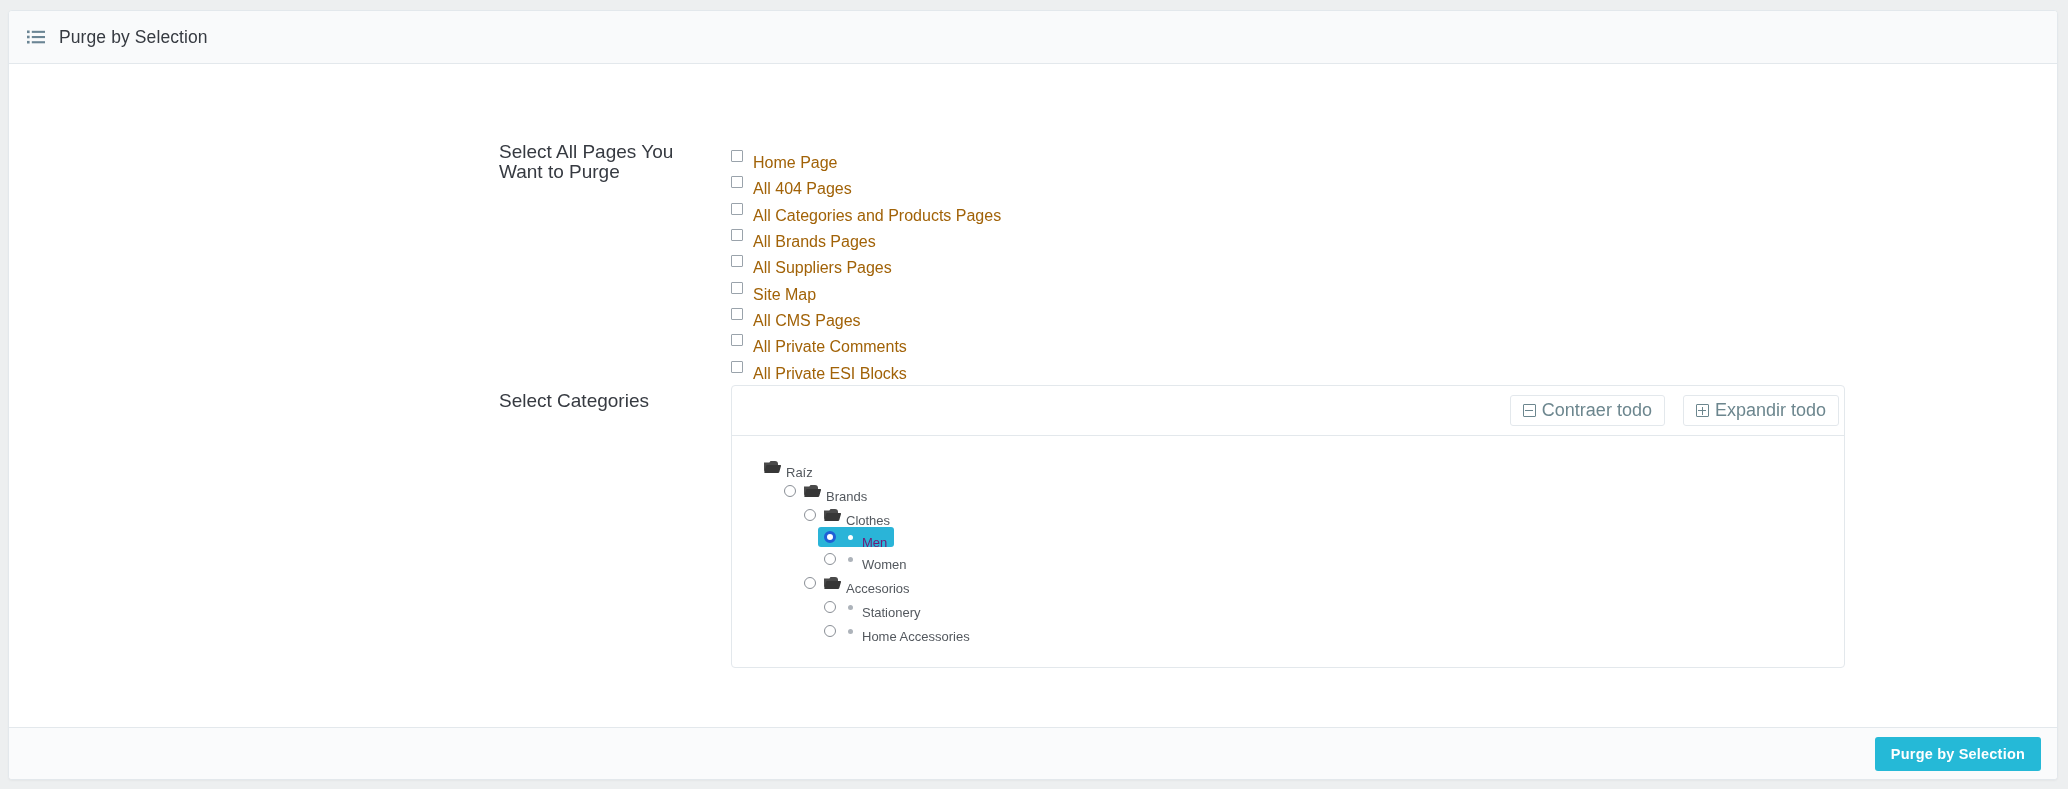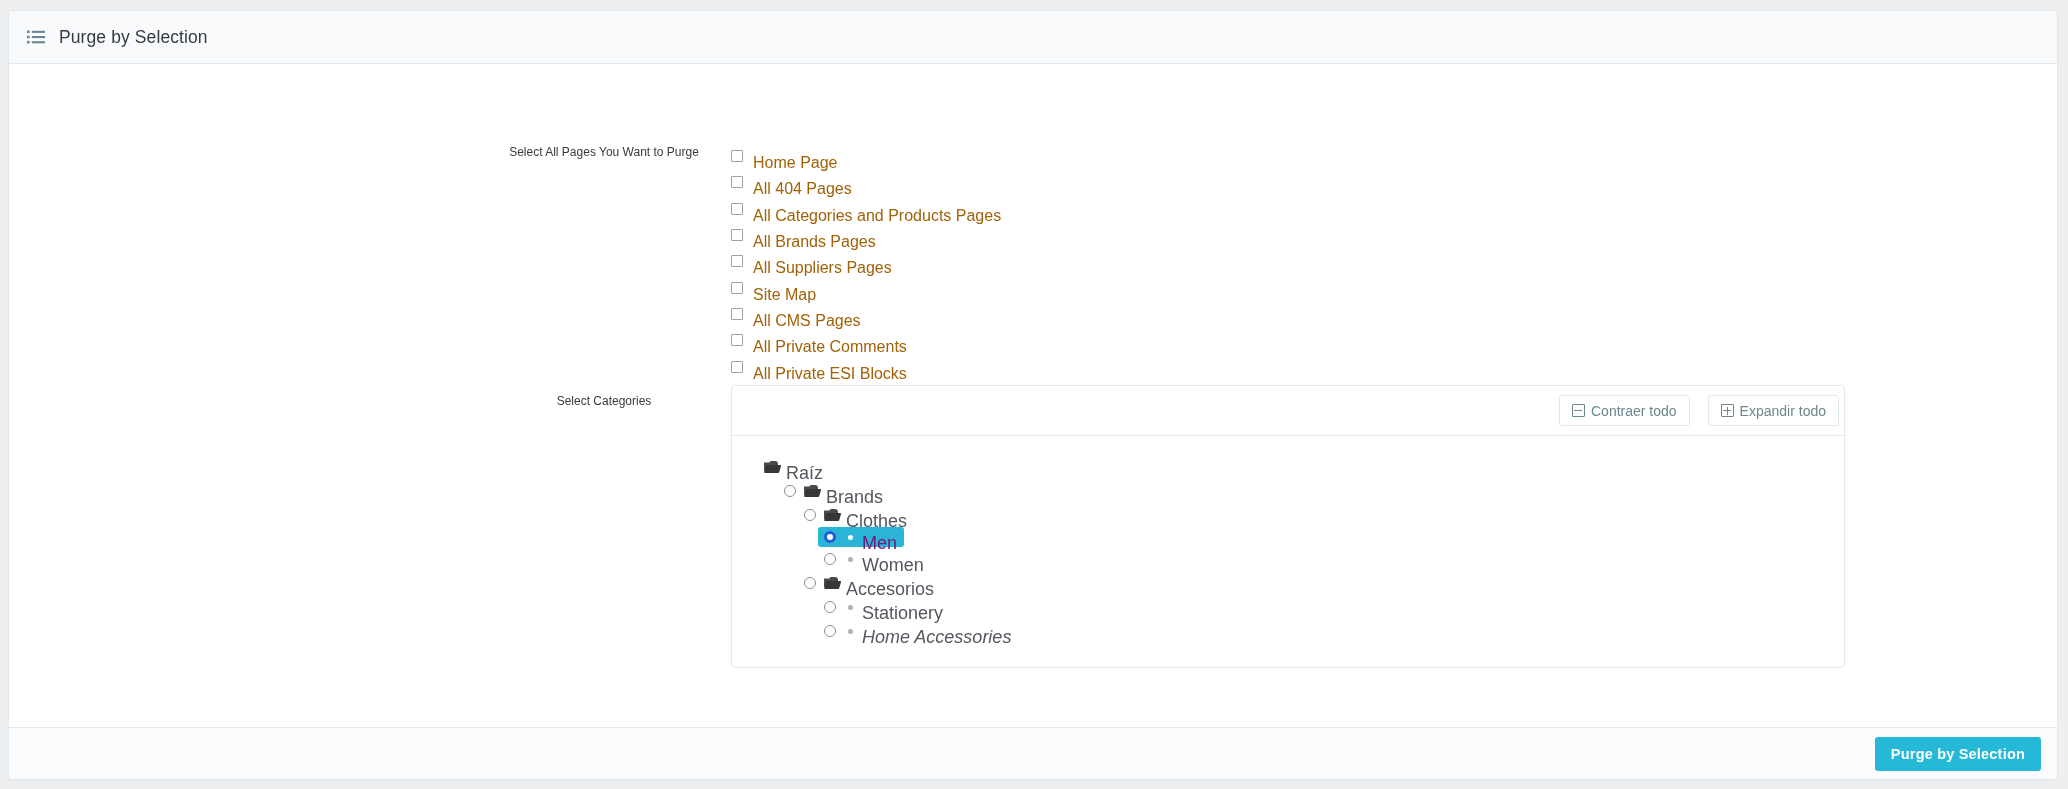--- a/index.html
+++ b/index.html
@@ -63,22 +63,22 @@
     background: #ffffff;
   }
 
   .form-row {
     position: absolute;
     display: flex;
   }
 
   .form-label {
     width: 232px;
-    text-align: center;
-    font-size: 12px;
+    text-align: left;
+    font-size: 19px;
     color: #363a41;
     padding-right: 22px;
     box-sizing: border-box;
     line-height: 20px;
     flex: none;
   }
 
   
   .checkbox-row-wrap { left: 490px; top: 78px; }
 
@@ -133,21 +133,21 @@
   }
 
   .tb-btn {
     height: 31px;
     padding: 0 12px;
     margin-left: 0;
     background: #ffffff;
     border: 1px solid #e3e8ec;
     border-radius: 3px;
     color: #6c868e;
-    font-size: 14px;
+    font-size: 18px;
     font-family: "Liberation Sans", sans-serif;
     display: inline-flex;
     align-items: center;
     cursor: pointer;
     white-space: nowrap;
   }
   .tb-btn + .tb-btn { margin-left: 18px; }
   .tb-btn .sq-icon {
     width: 11px;
     height: 11px;
@@ -236,21 +236,21 @@
     width: 5px;
     height: 5px;
     border-radius: 50%;
     background: #adb3ba;
     flex: none;
     margin-right: 9px;
     margin-left: 4px;
   }
 
   .node-label {
-    font-size: 18px;
+    font-size: 13px;
     color: #53585e;
     cursor: pointer;
     line-height: 16px;
     margin-top: 11px;
   }
 
   .tree-node.selected {
     background: #2ab4d8;
     border-radius: 3px;
     padding: 0 7px 0 6px;
@@ -418,21 +418,21 @@
                   <span class="node-label">Accesorios</span>
                 </div>
               </div>
               <div class="tree-row" style="padding-left: 92px;">
                 <div class="tree-node">
                   <span class="node-radio"></span>
                   <span class="dot-icon"></span>
                   <span class="node-label">Stationery</span>
                 </div>
               </div>
-              <div class="tree-row" style="padding-left: 92px; font-style: italic;">
+              <div class="tree-row" style="padding-left: 92px;">
                 <div class="tree-node">
                   <span class="node-radio"></span>
                   <span class="dot-icon"></span>
                   <span class="node-label">Home Accessories</span>
                 </div>
               </div>
             </div>
         </div>
       </div>
 

